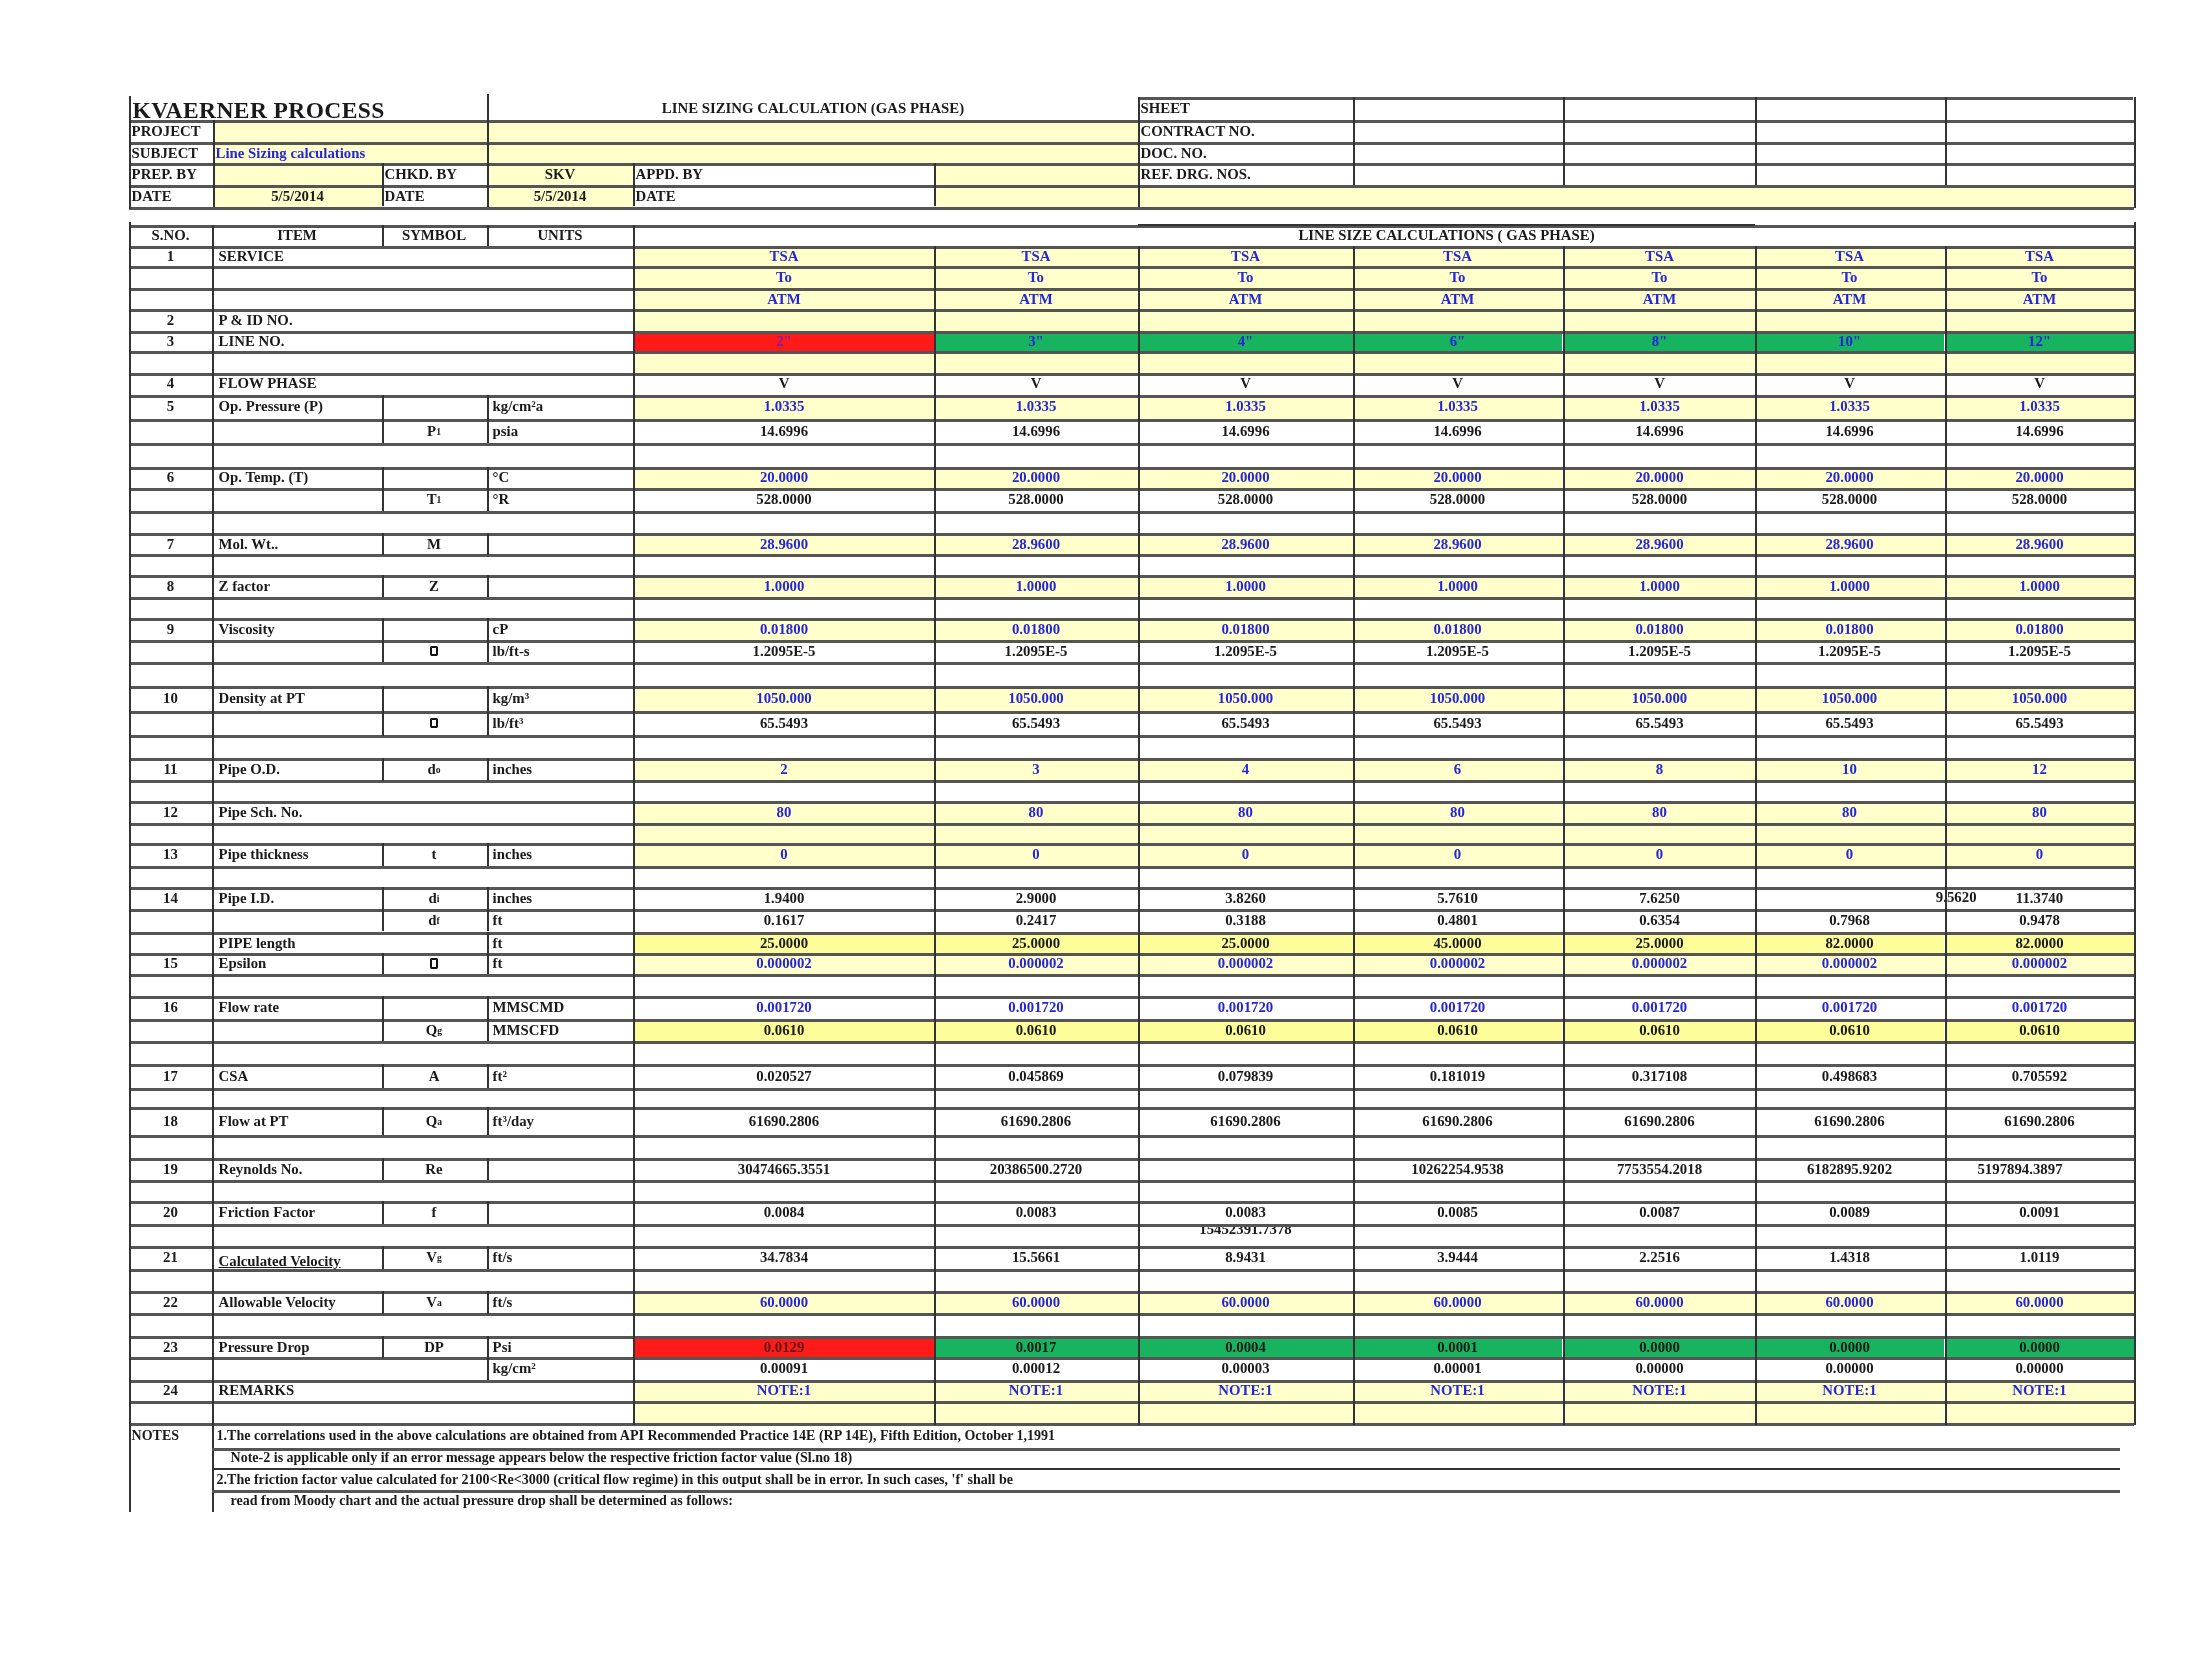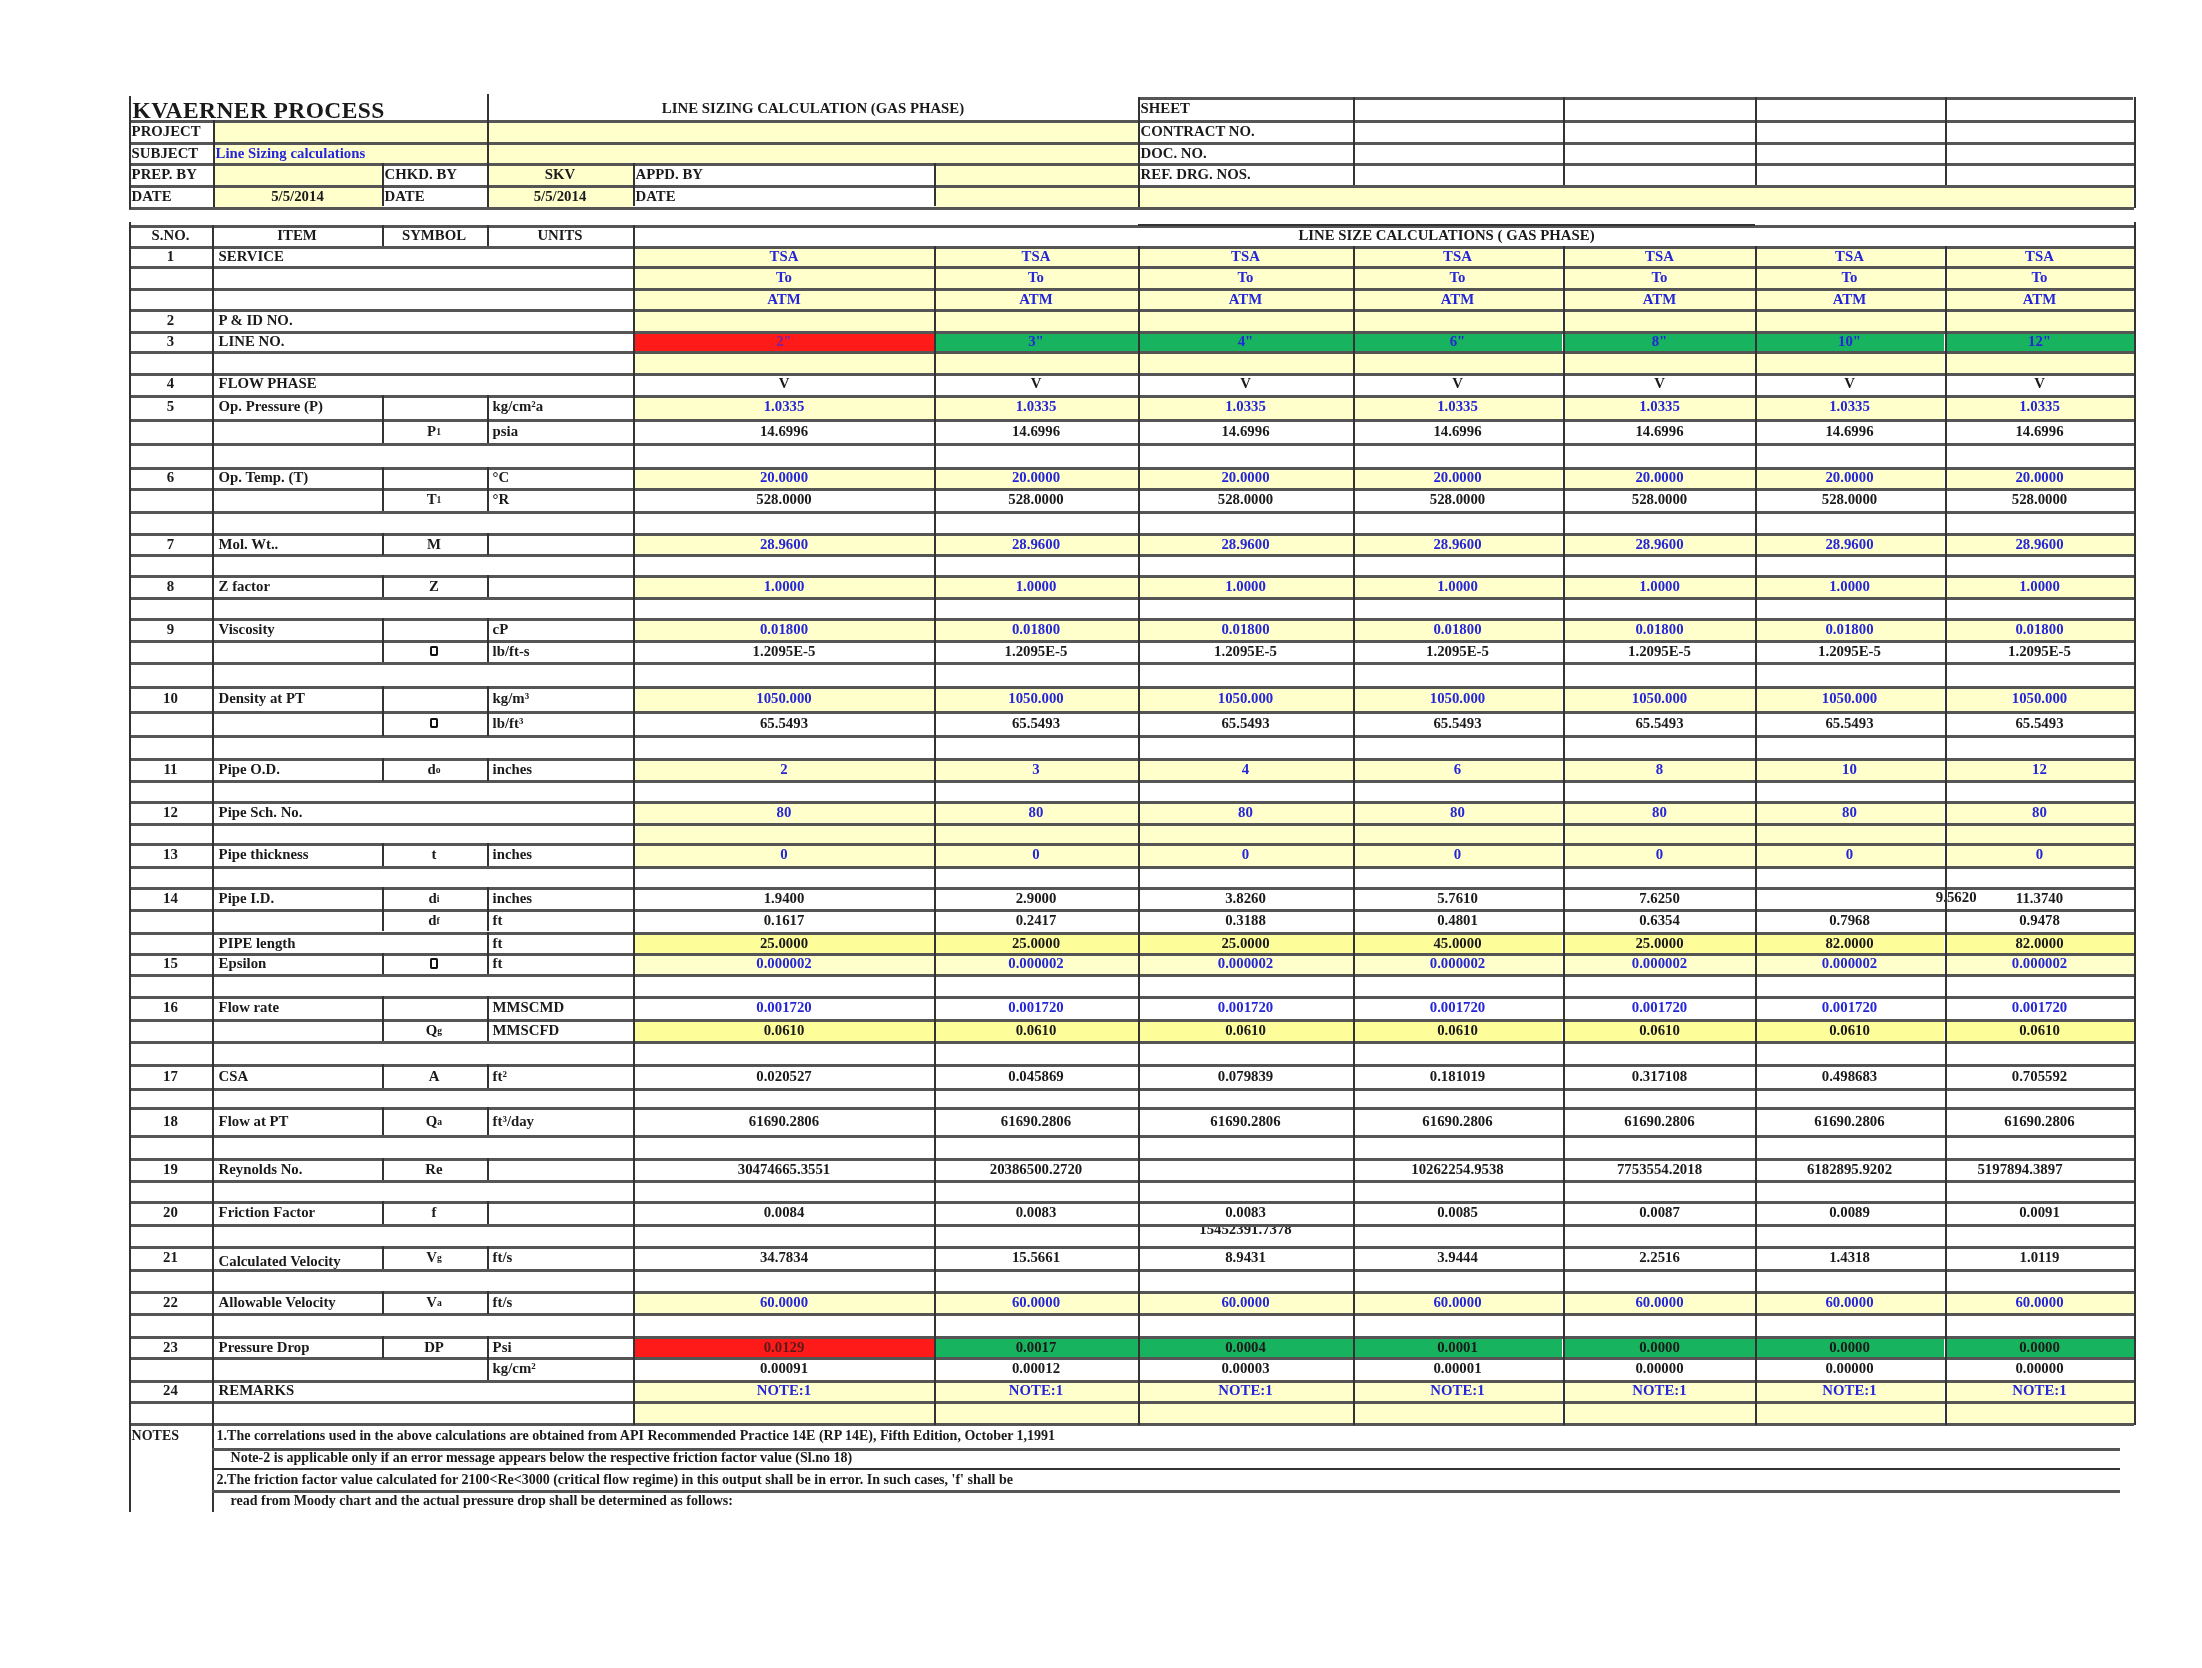--- a/index.html
+++ b/index.html
@@ -419,21 +419,21 @@
       <span>f</span>
     </div>
     <div class="cell c  " style="left: 633px; top: 1201px; width: 302px; height: 22.6px;">0.0084</div>
     <div class="cell c  " style="left: 934px; top: 1201px; width: 204px; height: 22.6px;">0.0083</div>
     <div class="cell c  " style="left: 1138px; top: 1201px; width: 215px; height: 22.6px;">0.0083</div>
     <div class="cell c  " style="left: 1353px; top: 1201px; width: 209px; height: 22.6px;">0.0085</div>
     <div class="cell c  " style="left: 1563px; top: 1201px; width: 193px; height: 22.6px;">0.0087</div>
     <div class="cell c  " style="left: 1755px; top: 1201px; width: 189px; height: 22.6px;">0.0089</div>
     <div class="cell c  " style="left: 1945px; top: 1201px; width: 189px; height: 22.6px;">0.0091</div>
     <div class="cell c" style="left: 129px; top: 1246px; width: 83px; height: 22.6px;">21</div>
-    <div class="cell l" style="left: 216px; top: 1246px; width: 167px; height: 30px;">Calculated Velocity</div>
+    <div class="cell l" style="left: 216px; top: 1246px; width: 167px; height: 30px; text-decoration: underline;">Calculated Velocity</div>
     <div class="cell c" style="left: 382px; top: 1246px; width: 104px; height: 22.6px;">
       <span>V</span>
       <span class="sub">g</span>
     </div>
     <div class="cell l" style="left: 490px; top: 1246px; width: 143px; height: 22.6px;">ft/s</div>
     <div class="cell c  " style="left: 633px; top: 1246px; width: 302px; height: 22.6px;">34.7834</div>
     <div class="cell c  " style="left: 934px; top: 1246px; width: 204px; height: 22.6px;">15.5661</div>
     <div class="cell c  " style="left: 1138px; top: 1246px; width: 215px; height: 22.6px;">8.9431</div>
     <div class="cell c  " style="left: 1353px; top: 1246px; width: 209px; height: 22.6px;">3.9444</div>
     <div class="cell c  " style="left: 1563px; top: 1246px; width: 193px; height: 22.6px;">2.2516</div>

